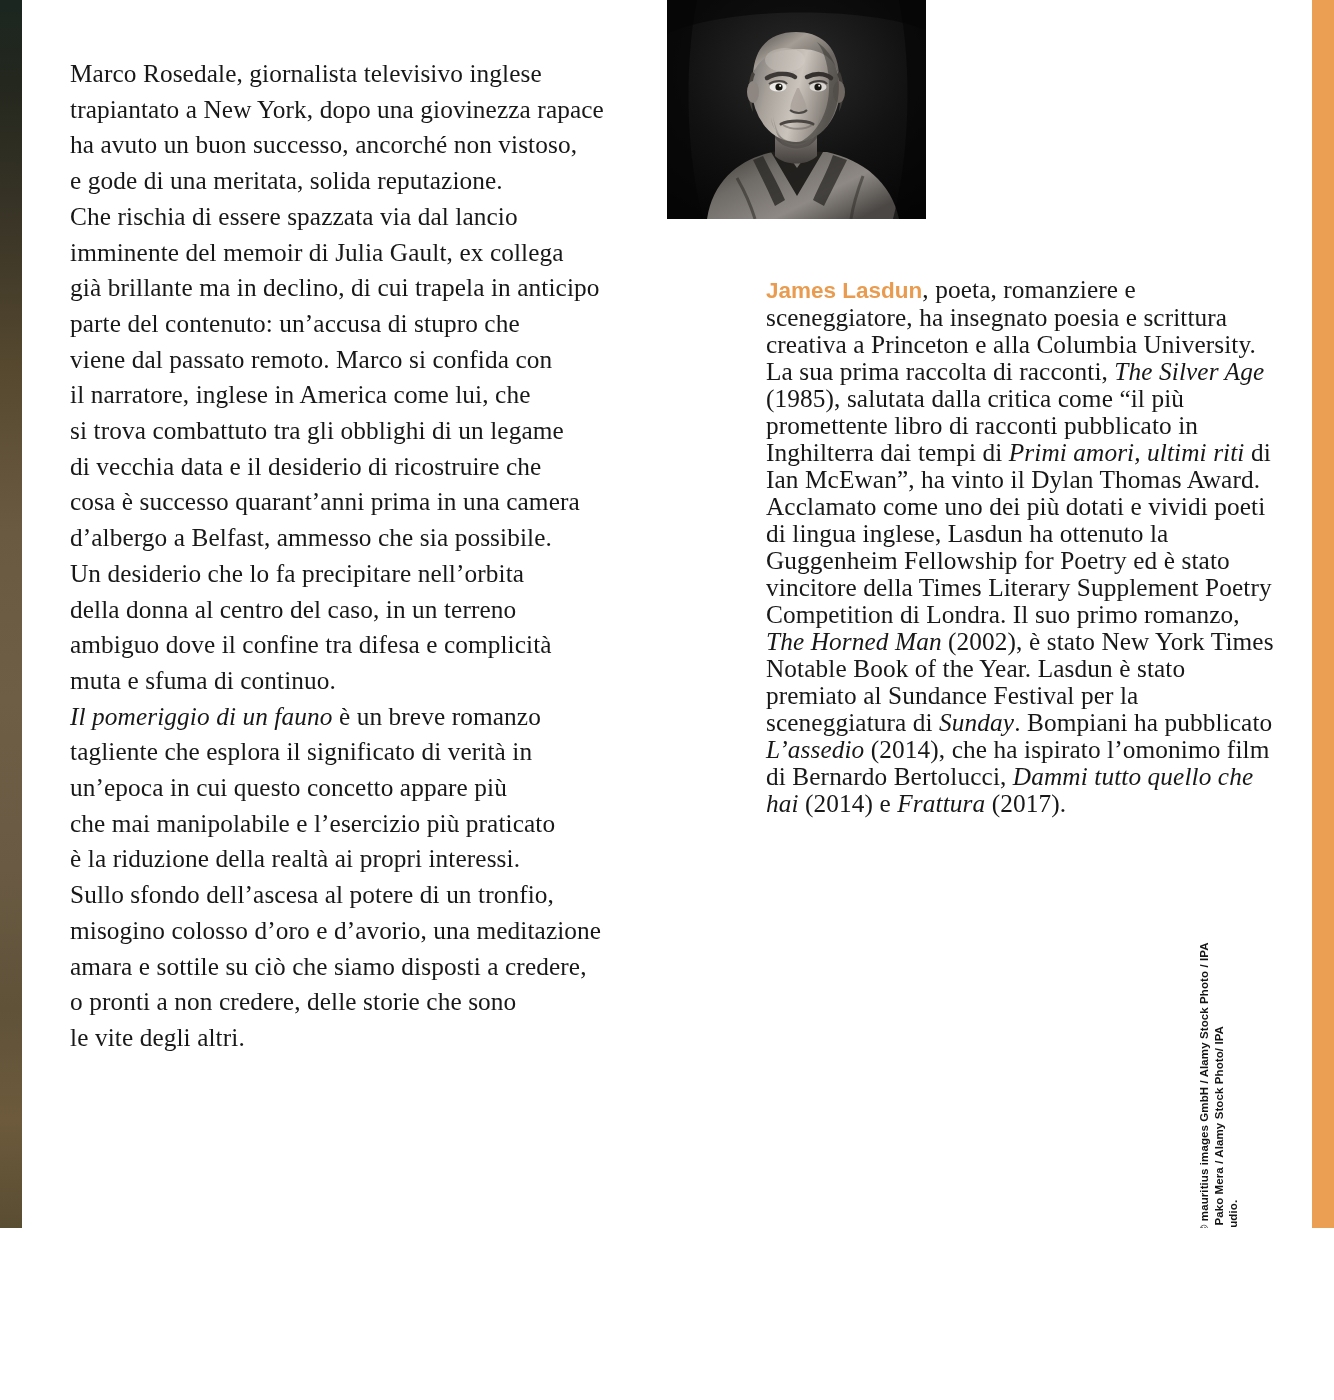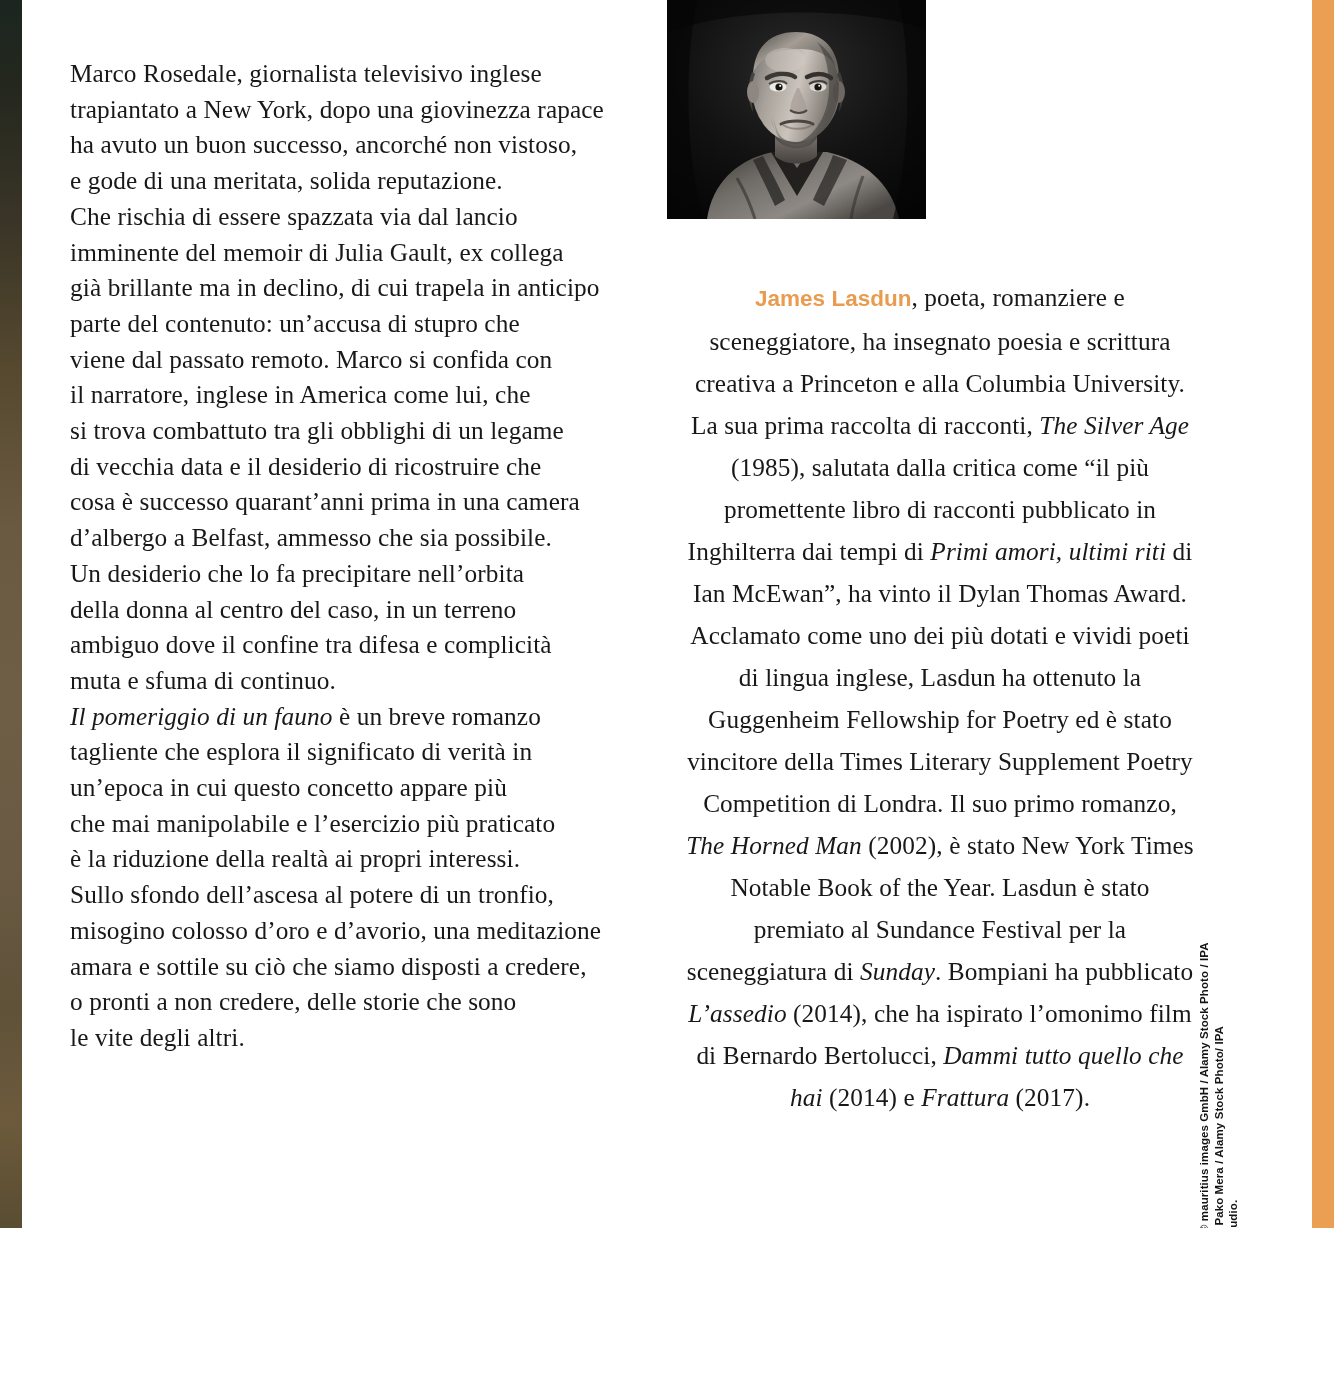--- a/index.html
+++ b/index.html
@@ -74,28 +74,27 @@
     width: 259px;
     height: 219px;
     overflow: hidden;
     background: #0b0b0b;
   }
   #author-photo svg { display: block; }
 
   
   #bio {
     position: absolute;
-    left: 685px;
+    left: 766px;
     top: 276px;
     width: 510px;
     font-size: 25.3px;
-    line-height: 42px;
+    line-height: 27px;
     color: #181818;
     letter-spacing: 0.1px;
-    text-align: center;
   }
   #bio p { margin: 0; }
   .author-name {
     font-family: "Liberation Sans", sans-serif;
     font-weight: bold;
     font-size: 22.5px;
     color: #e99c4f;
     letter-spacing: 0px;
   }
 

